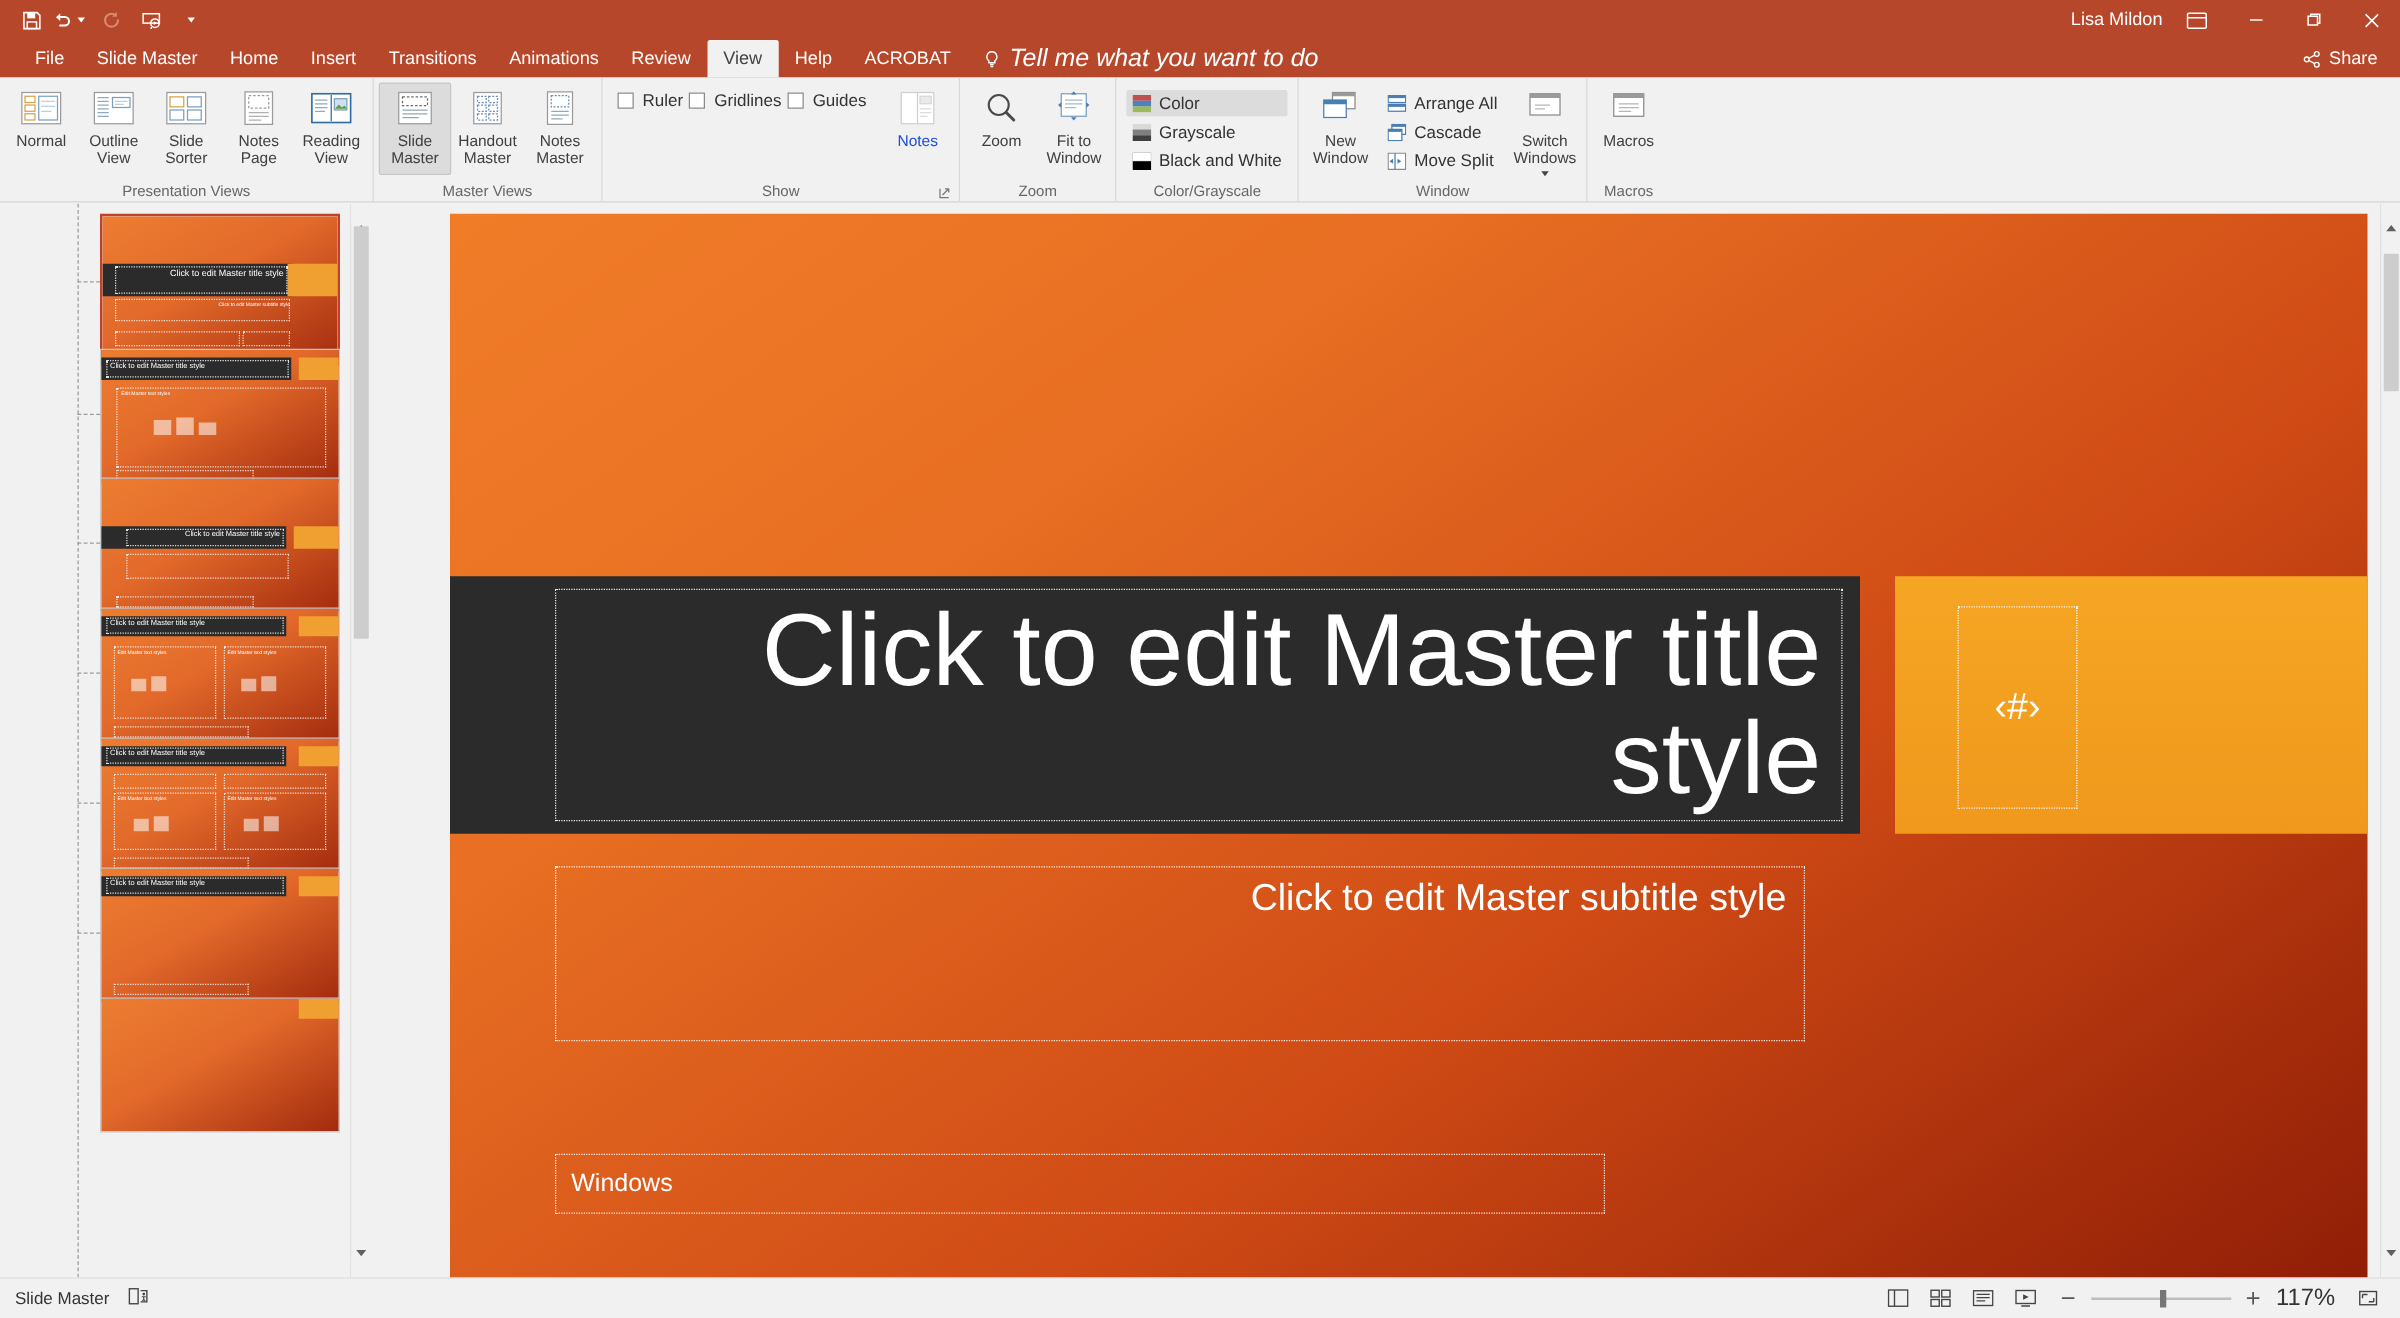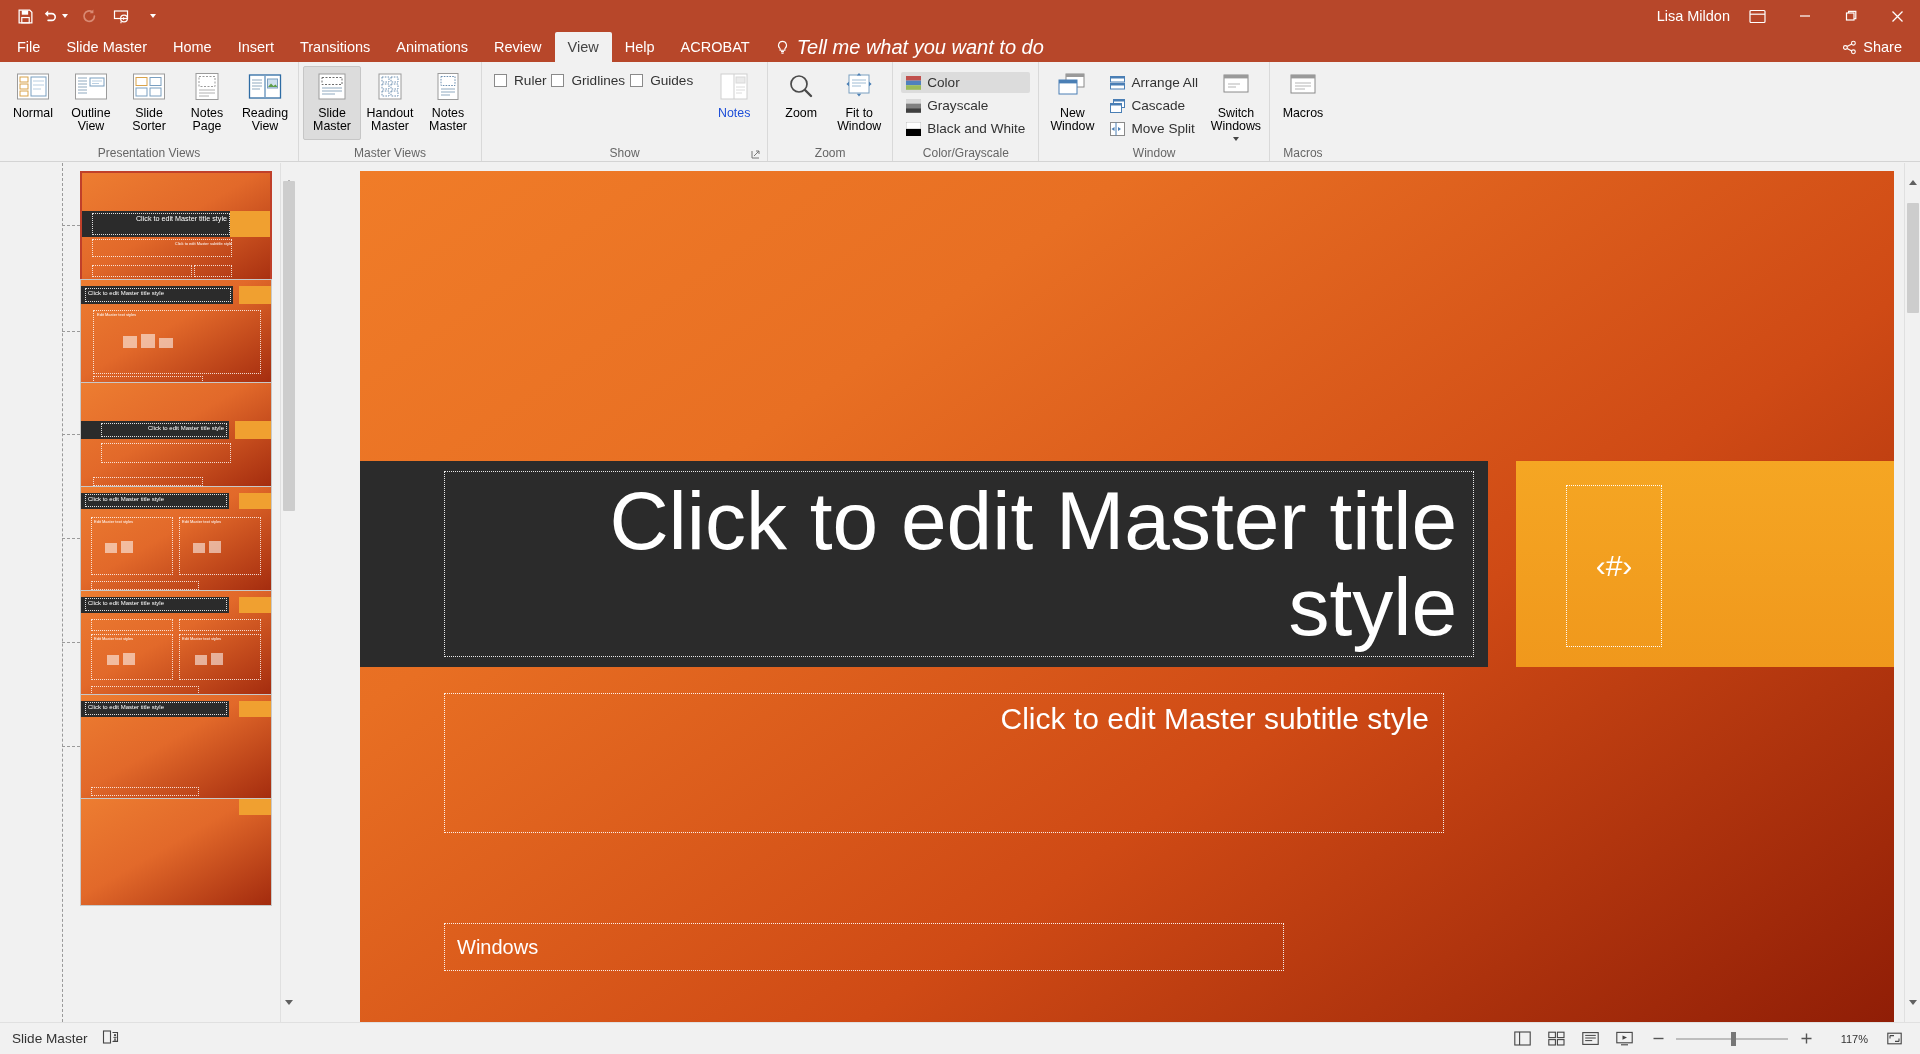--- a/index.html
+++ b/index.html
@@ -39,21 +39,21 @@
     width: 26px; height: 26px; display:flex;align-items:center;justify-content:center;
     margin-right: 12px;
   }
   .wbtn {
     width: 46px; height: 32px; display: flex; align-items: center; justify-content: center;
   }
 
   
   .tabstrip {
     position: absolute; left: 0; top: 32px; width: 1920px; height: 30px;
-    background: #b7472a; display: flex; align-items: flex-end; padding-left: 4px;
+    background: #b7472a; display: flex; align-items: flex-end; padding-left: 15px;
   }
   .tab {
     height: 30px; padding: 0 13px; display: flex; align-items: center;
     font-size: 14.5px; color: #fff; white-space: nowrap;
   }
   .tab.active { background: #f1f1f1; color: #444; border-radius: 2px 2px 0 0; }
   .tellme {
     display: flex; align-items: center; gap: 7px; padding: 0 12px; height: 30px;
     font-size: 20px; color: #fff; font-style: italic; white-space: nowrap;
   }
@@ -79,21 +79,21 @@
     position: absolute; right: 2px; bottom: 1px; width: 11px; height: 11px;
   }
 
   .bigbtn {
     width: 58px; min-height: 74px; display: flex; flex-direction: column;
     align-items: center; padding: 3px 1px 0; border-radius: 2px;
   }
   .bigbtn.sel { background: #dcdcdc; border: 1px solid #c6c6c6; padding-top: 2px; }
   .bigbtn .ic { height: 36px; display: flex; align-items: center; justify-content: center; }
   .bigbtn .lb {
-    font-size: 12.4px; color: #000000; text-align: center; line-height: 12.5px;
+    font-size: 12.4px; color: #404040; text-align: center; line-height: 12.5px;
     margin-top: 2px; word-break: break-word;
   }
   .bigbtn.dim .lb { color: #1d4ed8; }
 
   .checkcol { display: flex; flex-direction: row; padding: 5px 6px 0 8px; gap: 5px; }
   .checkrow { display: flex; align-items: center; gap: 7px; height: 19px; }
   .cbox { width: 13px; height: 13px; border: 1px solid #8a8a8a; background: #fff; }
   .ck-label { font-size: 13.6px; color: #333; }
 
   .smallcol { display: flex; flex-direction: column; padding: 6px 4px 0 4px; gap: 2px; }
@@ -210,21 +210,21 @@
   .viewbtn {
     width: 32px; height: 26px; display: flex; align-items: center; justify-content: center;
     border-radius: 2px;
   }
   .zoomctl { display: flex; align-items: center; gap: 10px; padding: 0 8px; }
   .zbtn { width: 16px; height: 16px; display:flex;align-items:center;justify-content:center; color:#555; font-size:15px; }
   .ztrack { position: relative; width: 112px; height: 14px; display:flex; align-items:center; }
   .ztrack .line { position:absolute; left:0; right:0; height:2px; background:#bdbdbd; }
   .ztrack .mid { position:absolute; left:50%; top:1px; width:1px; height:12px; background:#bdbdbd; }
   .ztrack .knob { position:absolute; left:55px; top:0; width:5px; height:14px; background:#767676; }
-  .zlevel { min-width: 44px; text-align: right; font-size: 11px; }
+  .zlevel { min-width: 44px; text-align: right; font-size: 19px; }
 </style>
 </head>
 <body>
 
 <div class="titlebar">
   <div class="qat">
     <div class="qat-btn">
       <svg width="17" height="17" viewBox="0 0 16 16">
         <path d="M2 2h10l2 2v10H2V2z" fill="none" stroke="#fff" stroke-width="1.2"></path>
         <rect x="4.5" y="2.3" width="6" height="4" fill="#fff"></rect>

